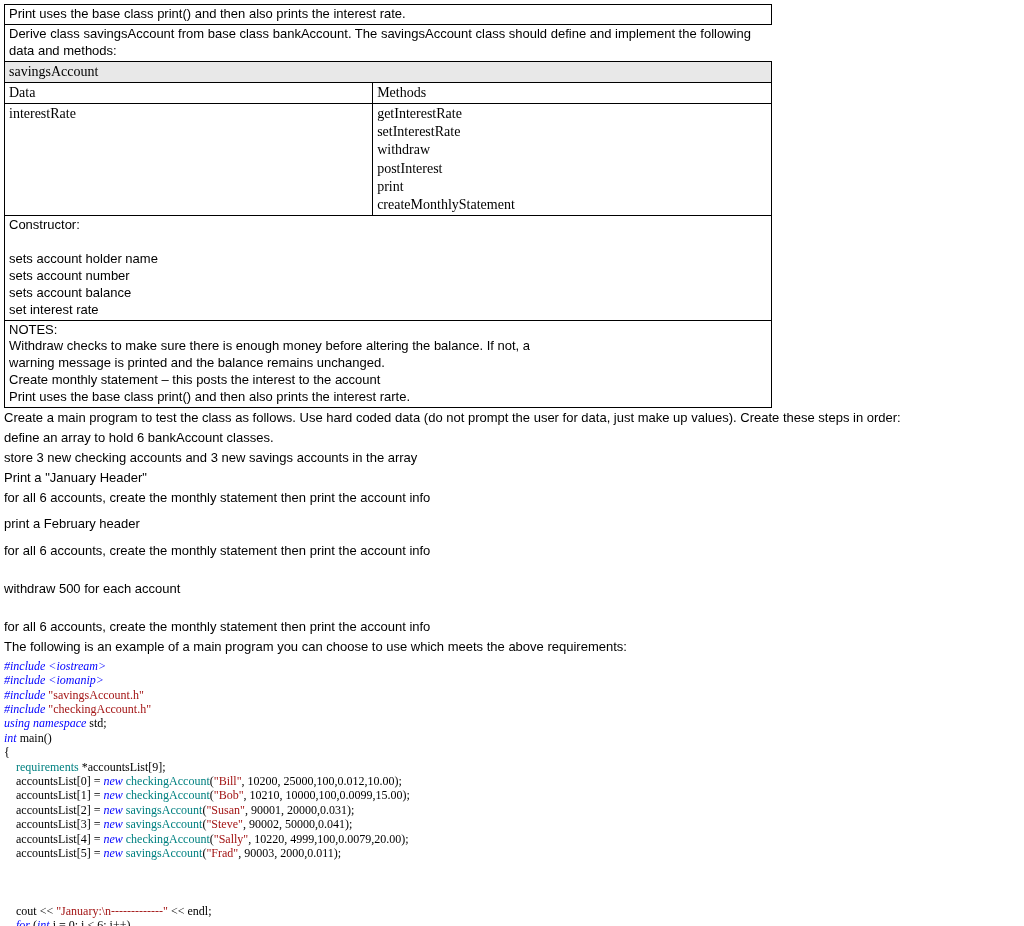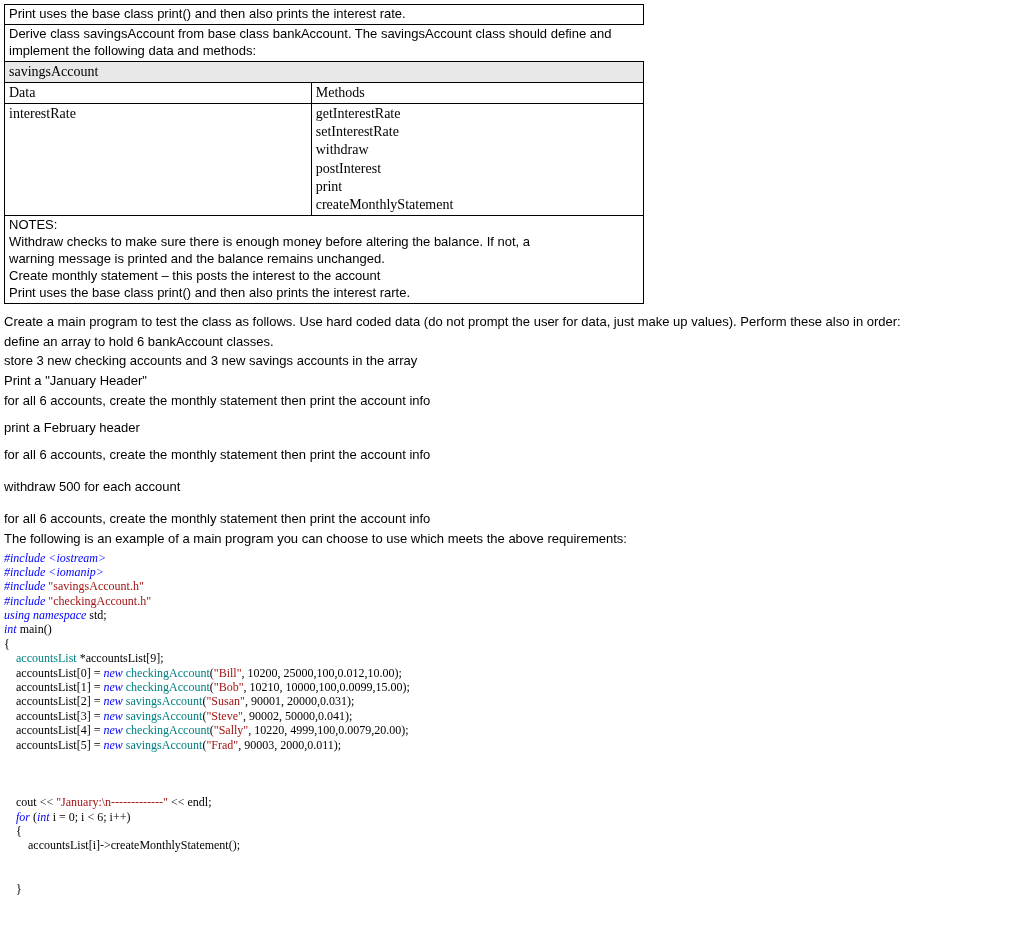--- a/index.html
+++ b/index.html
@@ -5,22 +5,22 @@
   body {
     font-family: Arial, Helvetica, sans-serif;
     font-size: 13px;
     margin: 0;
     padding: 4px;
     color: #000;
     line-height: 1.3;
   }
   table {
     border-collapse: collapse;
-    width: 640px;
-    margin-bottom: 10px;
+    width: 768px;
+    margin-bottom: 2px;
   }
   td {
     border: 1px solid #000;
     padding: 1px 4px;
     vertical-align: top;
     font-size: 13px;
   }
   .greyrow {
     background: #e8e8e8;
   }
@@ -56,50 +56,53 @@
       </tr>
   <tr>
     <td style="width:48%" class="serif">Data</td>
     <td class="serif">Methods</td>
   </tr>
   <tr>
     <td class="serif">interestRate</td>
     <td class="serif" id="methods-cell">getInterestRate<br>setInterestRate<br>withdraw<br>postInterest<br>print<br>createMonthlyStatement</td>
   </tr>
   <tr>
+        <td colspan="2" id="constructor-cell">Constructor:<br><br>sets account holder name<br>sets account number<br>sets account balance<br>set interest rate</td>
+      </tr>
+  <tr>
         <td colspan="2" id="notes-cell" style="white-space:pre-line">NOTES:
 Withdraw checks to make sure there is enough money before altering the balance.    If not, a
 warning message is printed and the balance remains unchanged.
 Create monthly statement – this posts the interest to the account
 Print uses the base class print() and then also prints the interest rarte.</td>
       </tr>
 </tbody>
   </table>
 
-<div class="wide">Create a main program to test the class as follows. Use hard coded data (do not prompt the user for data, just make up values).   Perform these also in order:</div>
+<div class="wide">Create a main program to test the class as follows. Use hard coded data (do not prompt the user for data, just make up values).   Create these steps in order:</div>
 <div id="main-steps">
     <div style="margin:3px 0">define an array to hold 6 bankAccount classes.</div>
     <div style="margin:3px 0">store 3 new checking accounts and 3 new savings accounts in the array</div>
     <div style="margin:3px 0">Print a "January Header"</div>
     <div style="margin:3px 0">for all 6 accounts, create the monthly statement then print the account info</div>
     <div style="margin:10px 0">print a February header</div>
     <div style="margin:3px 0">for all 6 accounts, create the monthly statement then print the account info</div>
-    <div style="margin:15px 0">withdraw 500 for each account</div>
+    <div style="margin:21px 0">withdraw 500 for each account</div>
     <div style="margin:3px 0">for all 6 accounts, create the monthly statement then print the account info</div>
     <div style="margin:3px 0">The following is an example of a main program you can choose to use which meets the above requirements:</div>
   </div>
 
 <pre class="code" id="code-block"><span class="blue">#include </span><span class="blue">&lt;</span><span class="blue">iostream</span><span class="blue">&gt;</span>
 <span class="blue">#include </span><span class="blue">&lt;</span><span class="blue">iomanip</span><span class="blue">&gt;</span>
 <span class="blue">#include </span><span class="maroon">"savingsAccount.h"</span>
 <span class="blue">#include </span><span class="maroon">"checkingAccount.h"</span>
 <span class="blue">using namespace </span><span class="">std</span>;
 <span class="blue">int </span><span class="">main()</span>
 {
-<span class="teal">    accountsList </span><span class="">*accountsList[9];</span>
+<span class="teal">    requirements </span><span class="">*accountsList[9];</span>
 <span class="">    accountsList[0] = </span><span class="blue">new </span><span class="teal">checkingAccount</span><span class="">(</span><span class="maroon">"Bill"</span><span class="">, 10200, 25000,100,0.012,10.00);</span>
 <span class="">    accountsList[1] = </span><span class="blue">new </span><span class="teal">checkingAccount</span><span class="">(</span><span class="maroon">"Bob"</span><span class="">, 10210, 10000,100,0.0099,15.00);</span>
 <span class="">    accountsList[2] = </span><span class="blue">new </span><span class="teal">savingsAccount</span><span class="">(</span><span class="maroon">"Susan"</span><span class="">, 90001, 20000,0.031);</span>
 <span class="">    accountsList[3] = </span><span class="blue">new </span><span class="teal">savingsAccount</span><span class="">(</span><span class="maroon">"Steve"</span><span class="">, 90002, 50000,0.041);</span>
 <span class="">    accountsList[4] = </span><span class="blue">new </span><span class="teal">checkingAccount</span><span class="">(</span><span class="maroon">"Sally"</span><span class="">, 10220, 4999,100,0.0079,20.00);</span>
 <span class="">    accountsList[5] = </span><span class="blue">new </span><span class="teal">savingsAccount</span><span class="">(</span><span class="maroon">"Frad"</span><span class="">, 90003, 2000,0.011);</span>
 
 
 
 <span class="">    cout &lt;&lt; </span><span class="maroon">"January:\n-------------"</span><span class=""> &lt;&lt; endl;</span>

